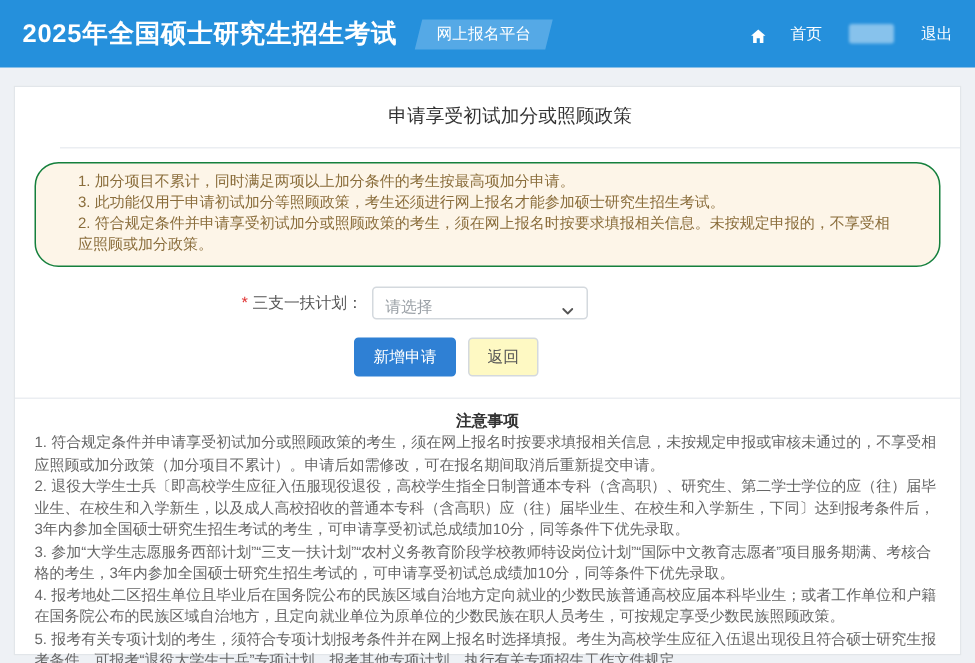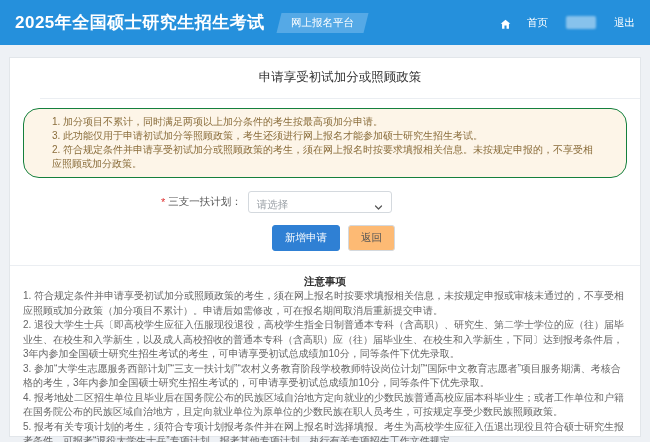--- a/index.html
+++ b/index.html
@@ -71,22 +71,22 @@
     display:flex; align-items:flex-end; justify-content:space-between;
     color:#9aa0a6; font-size:10.5px; cursor:pointer;
   }
   .chevron-icon svg { display:block; }
 
   .btn-row { margin:12px 0 0 226px; display:flex; gap:8px; }
   .btn {
     font-size:10.5px; padding:5px 12px; border-radius:3px; cursor:pointer;
     font-family:"Liberation Sans", sans-serif;
   }
-  .btn-primary { background:#2f80d4; border:1px solid #2f80d4; color:#fff;margin-left:36px; }
-  .btn-plain   { background:#fdba74; border:1px solid #d4d9de; color:#555; }
+  .btn-primary { background:#2f80d4; border:1px solid #2f80d4; color:#fff; }
+  .btn-plain   { background:#fef9c3; border:1px solid #d4d9de; color:#555; }
 
   .divider { border:none; border-top:1px solid #ebeef2; margin:14px 0 0; }
 
   
   .notes { padding:7px 13px 0; }
   .notes-heading { font-size:10.5px; font-weight:bold; color:#333; line-height:16px;text-align:center; }
   .note { margin:0; font-size:10px; color:#666; line-height:14.5px; }
 </style>
 </head>
 <body>

